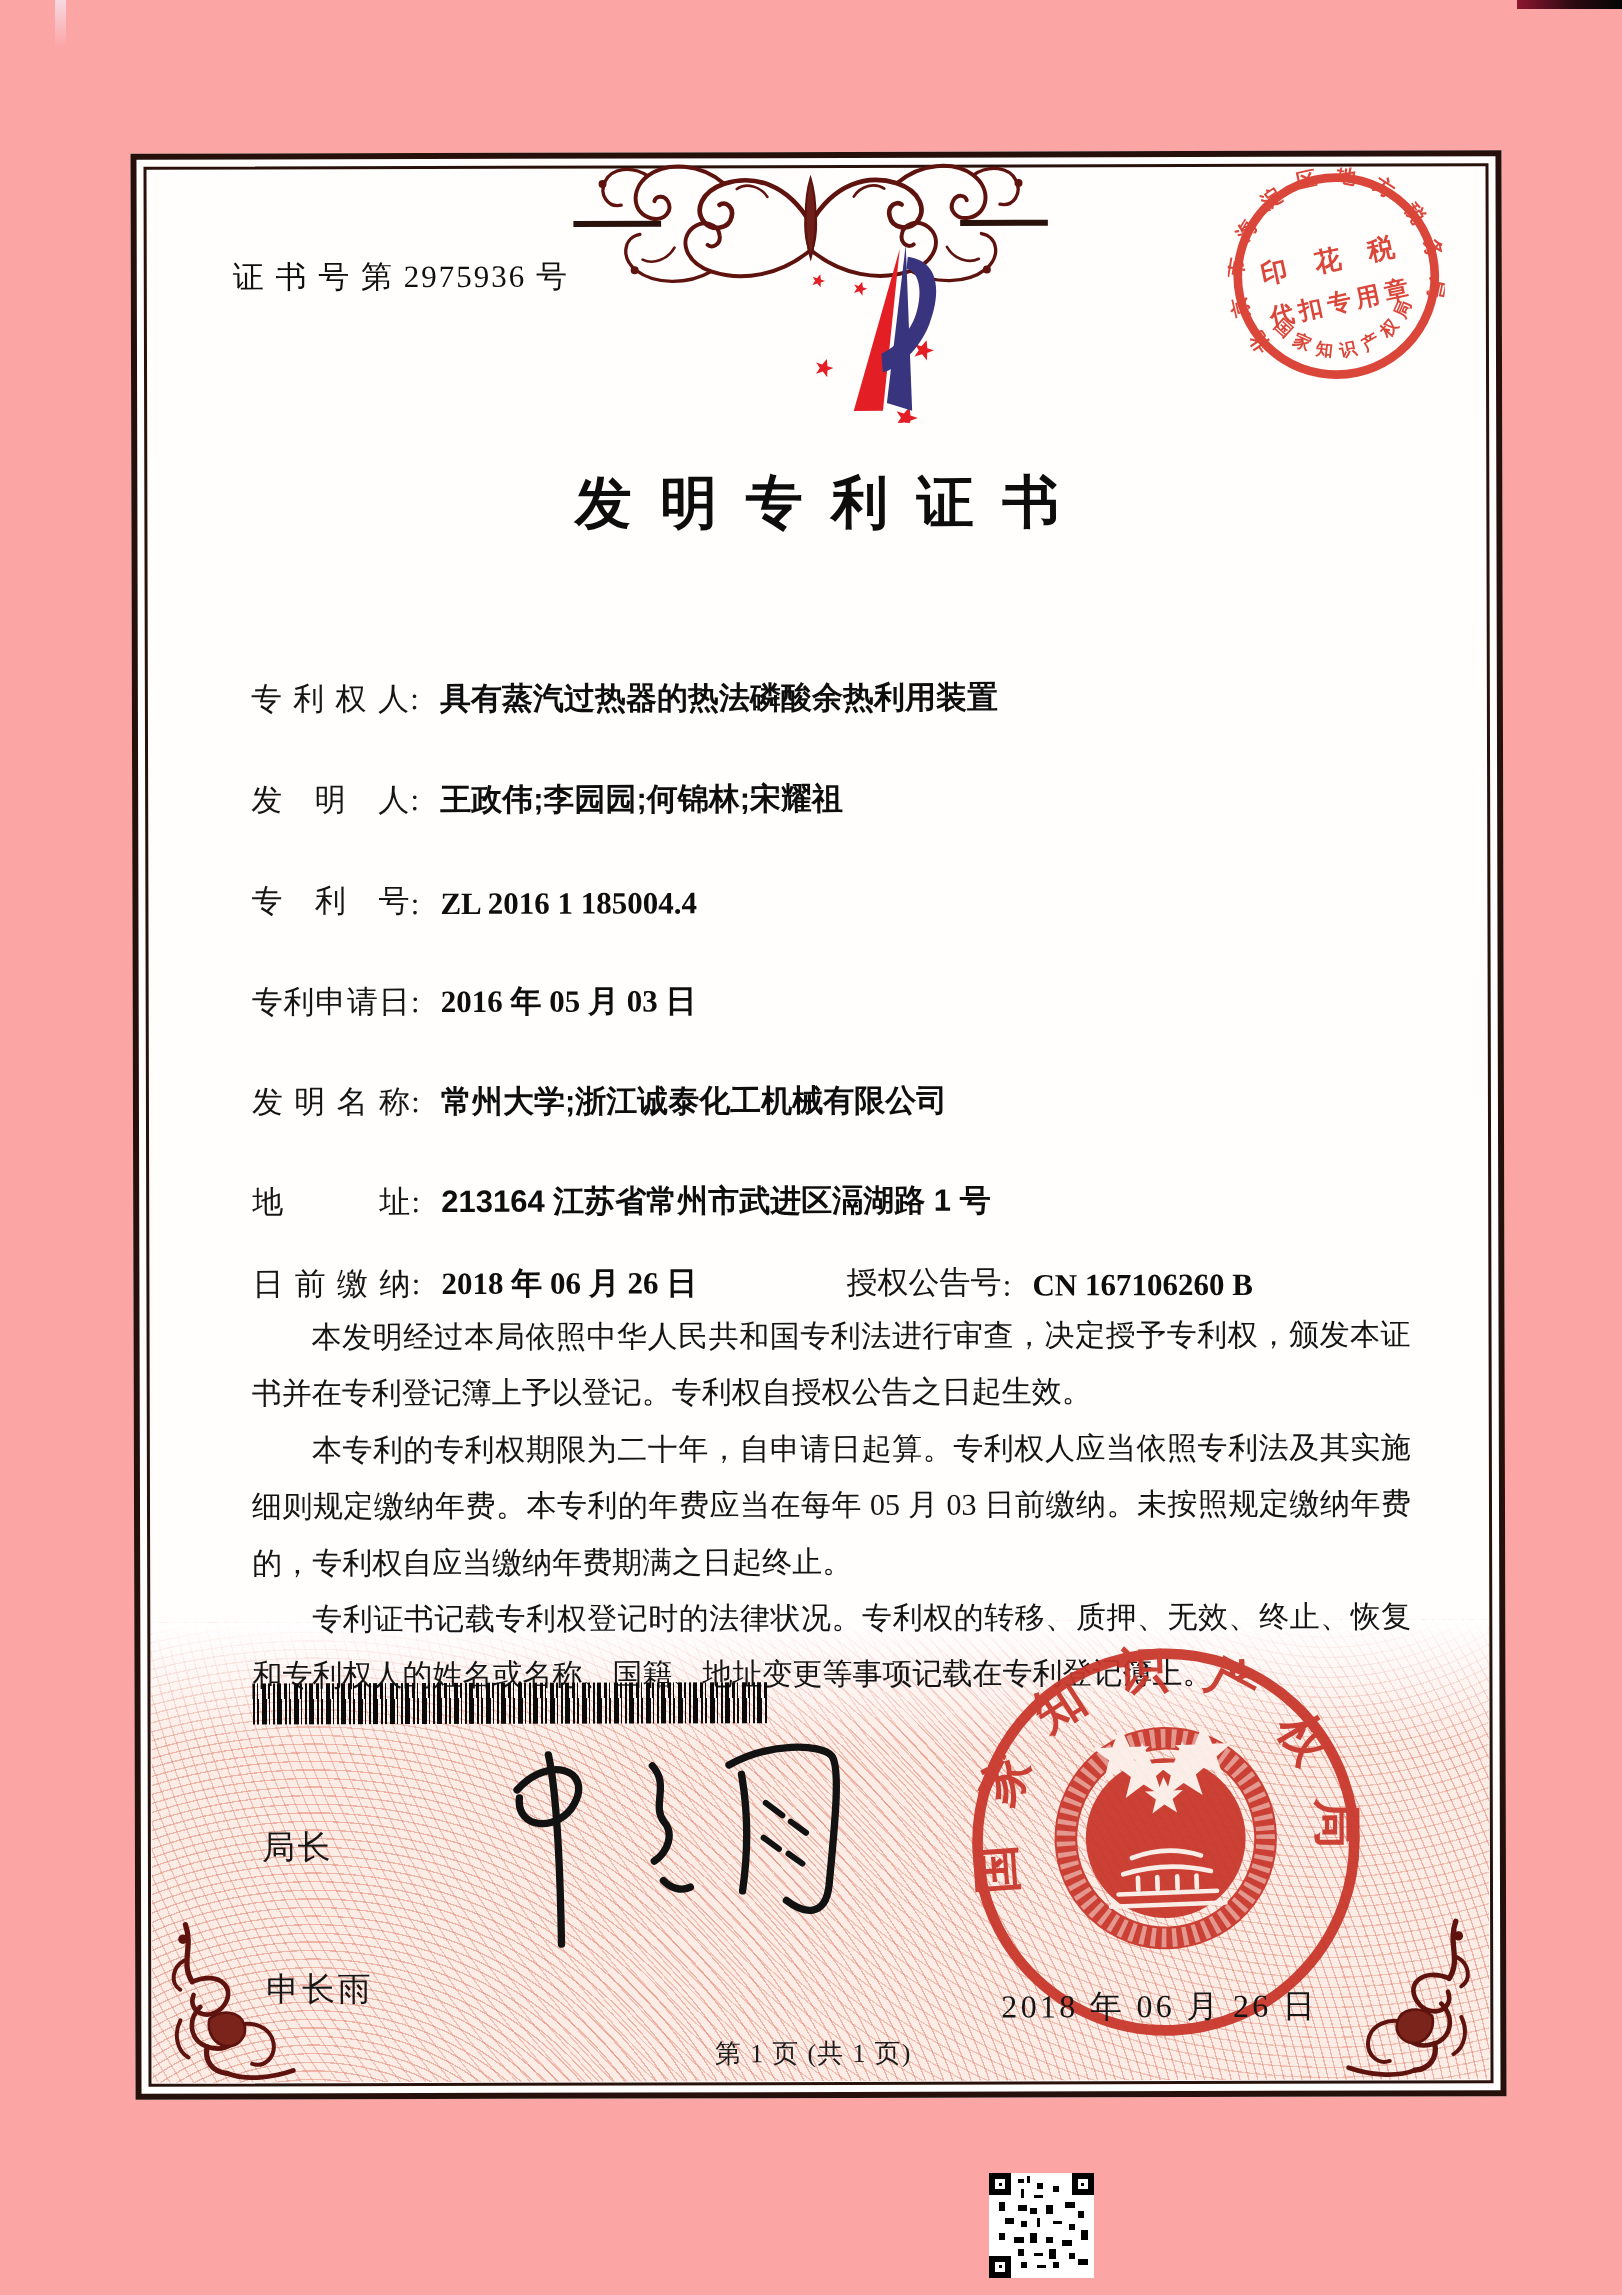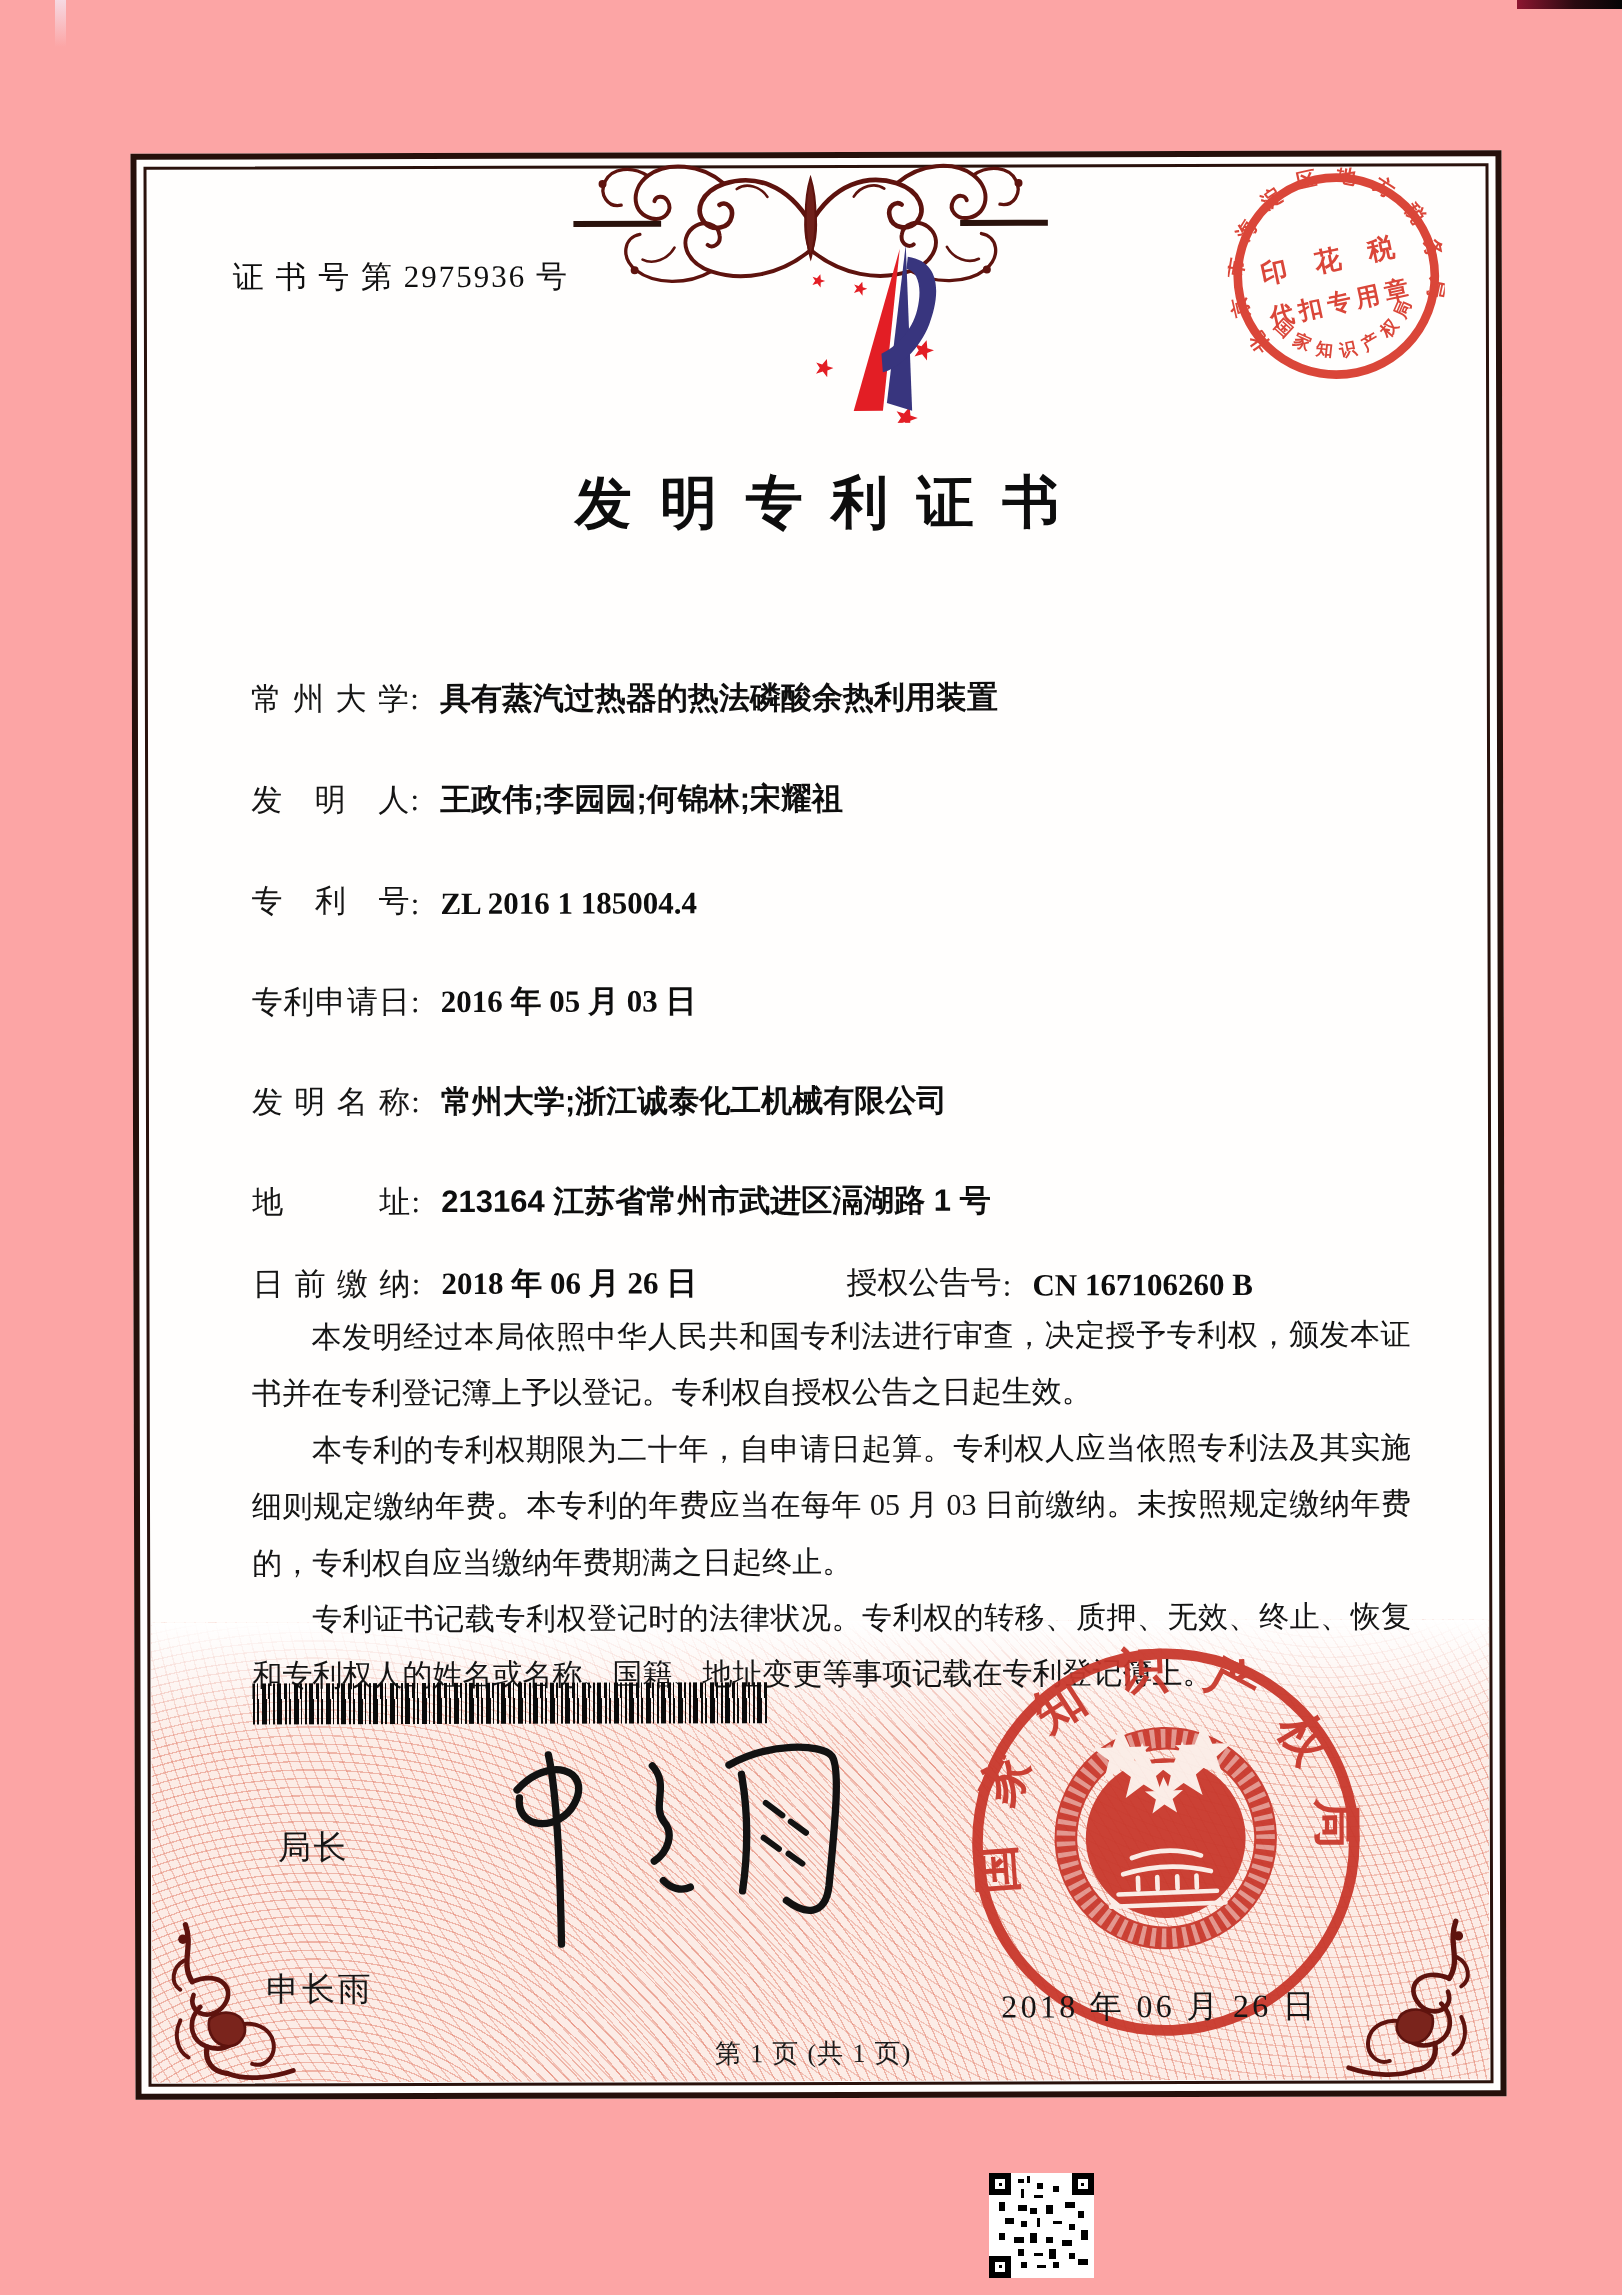--- a/index.html
+++ b/index.html
@@ -80,21 +80,21 @@
     position:absolute;left:112px;top:1524px;width:515px;height:41px;
     background-image:repeating-linear-gradient(90deg,
       #0a0a0a 0 2.7px, transparent 2.7px 4.7px,
       #0a0a0a 4.7px 6px, transparent 6px 9.3px,
       #0a0a0a 9.3px 14px, transparent 14px 16px,
       #0a0a0a 16px 17.3px, transparent 17.3px 20.6px,
       #0a0a0a 20.6px 22.6px, transparent 22.6px 24.6px,
       #0a0a0a 24.6px 29px, transparent 29px 32px);
   }
   
-  .director-label{position:absolute;left:137px;top:1666px;font-size:33px;letter-spacing:2.7px;}
+  .director-label{position:absolute;left:121px;top:1666px;font-size:33px;letter-spacing:2.7px;}
   .director-name{position:absolute;left:125px;top:1808px;font-size:33px;letter-spacing:2.7px;}
   .signature{position:absolute;left:313px;top:1570px;width:426px;height:240px;transform:rotate(-3deg);}
   
   .seal{position:absolute;left:828px;top:1488px;width:394px;height:394px;opacity:.94;}
   .seal-date{
     position:absolute;left:860px;top:1828px;font-size:32px;letter-spacing:3.3px;
     color:#151515;white-space:nowrap;
   }
   .page-info{
     position:absolute;left:459px;top:1878px;width:426px;text-align:center;
@@ -174,21 +174,21 @@
           <textPath href="#tarcB" startOffset="50%" text-anchor="middle">国家知识产权局</textPath>
         </text>
         <text x="0" y="-12" text-anchor="middle" font-size="40" font-weight="700" letter-spacing="16" font-family="'Liberation Serif',serif">印 花 税</text>
         <text x="0" y="52" text-anchor="middle" font-size="36" font-weight="700" letter-spacing="8" font-family="'Liberation Serif',serif">代扣专用章</text>
       </g>
     </svg>
 
     <div class="title">发明专利证书</div>
 
     <div class="frow" style="top:519px">
-      <span class="flabel">常州大学</span><span class="fcolon">:</span>
+      <span class="flabel">专利权人</span><span class="fcolon">:</span>
       <span class="fvalue">具有蒸汽过热器的热法磷酸余热利用装置</span>
     </div>
     <div class="frow" style="top:620px">
       <span class="flabel">发明人</span><span class="fcolon">:</span>
       <span class="fvalue">王政伟;李园园;何锦林;宋耀祖</span>
     </div>
     <div class="frow" style="top:721px">
       <span class="flabel">专利号</span><span class="fcolon">:</span>
       <span class="fvalue serifv">ZL 2016 1 185004.4</span>
     </div>

